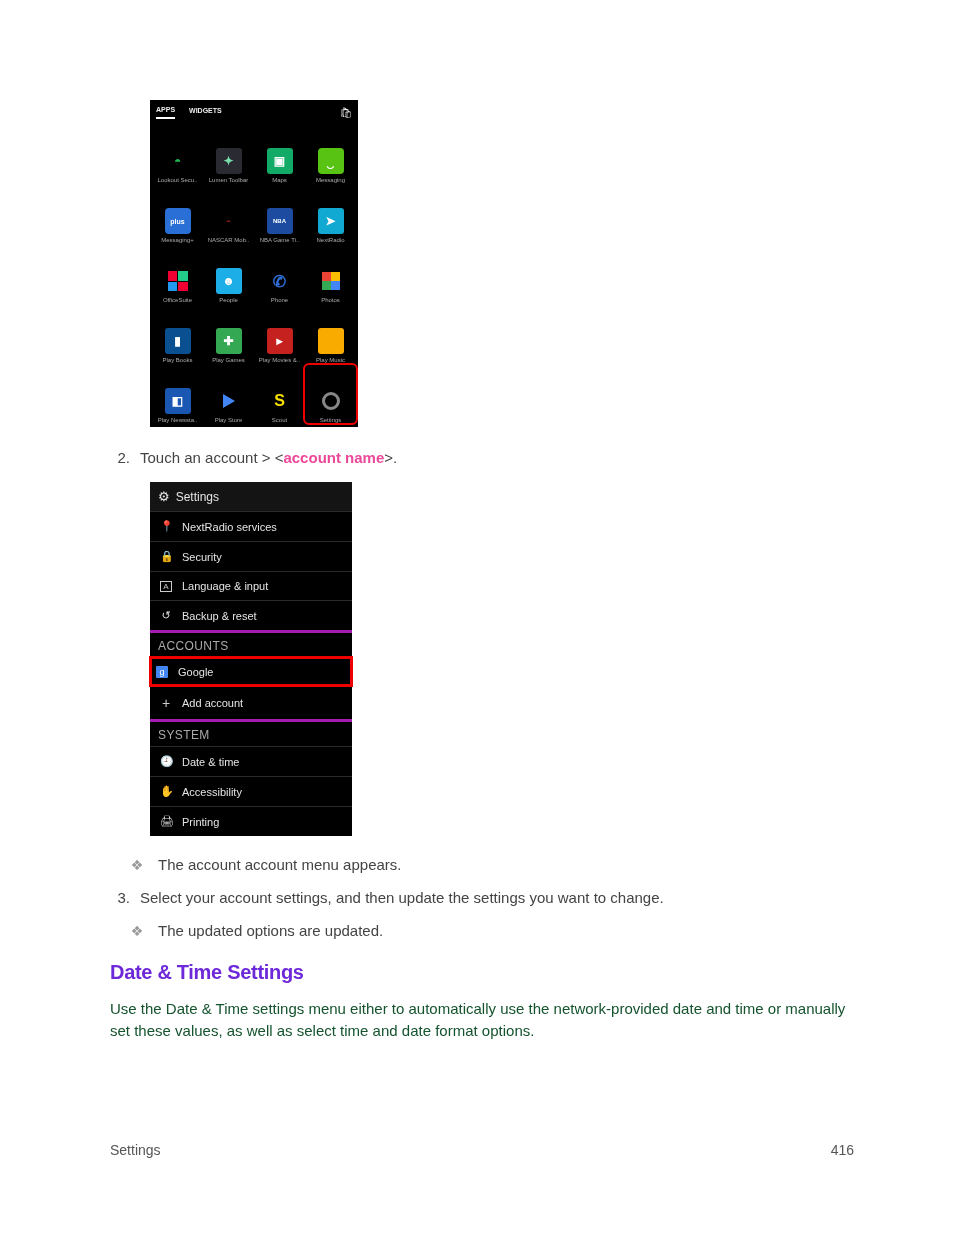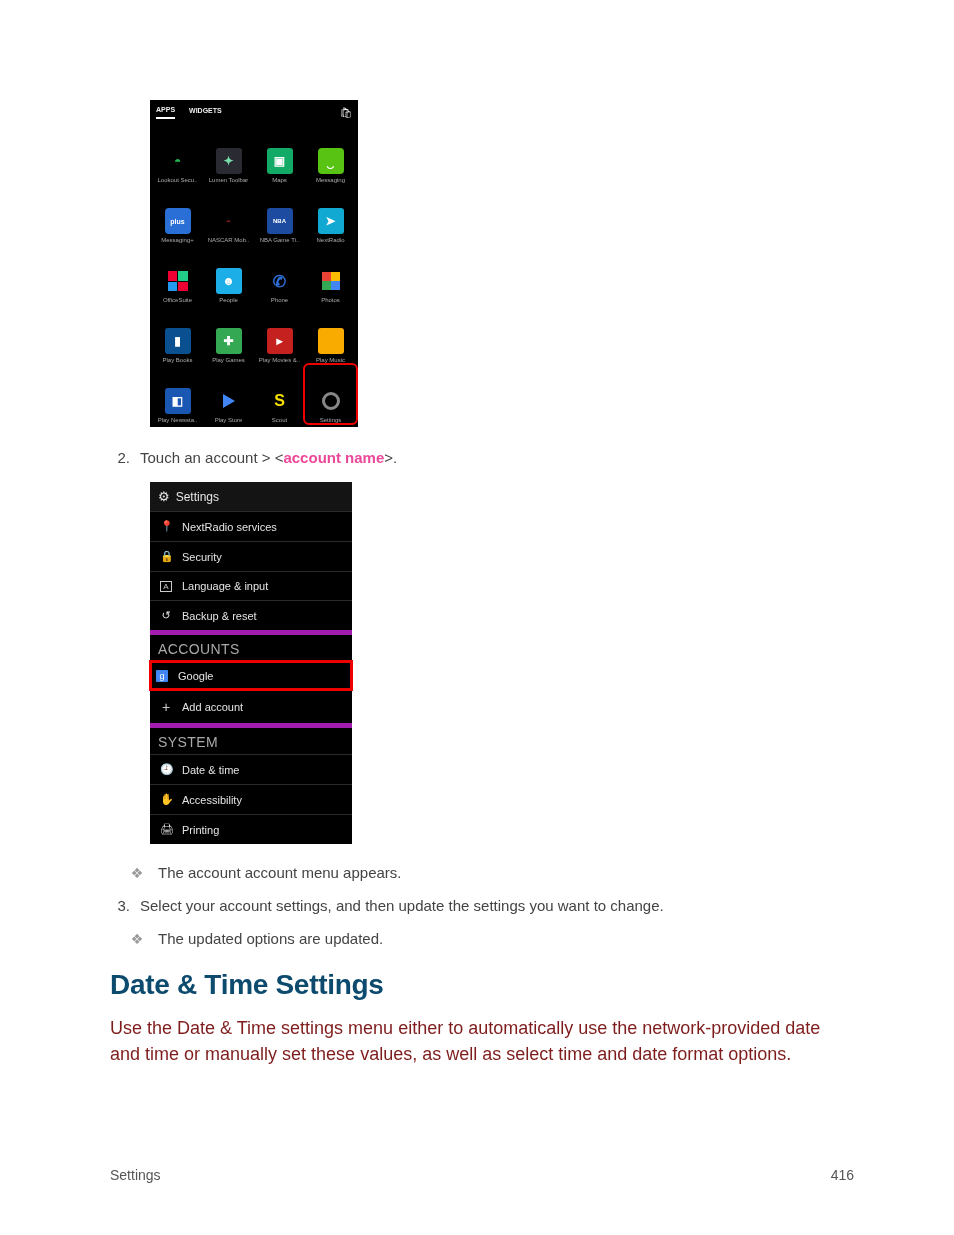--- a/index.html
+++ b/index.html
@@ -124,24 +124,24 @@
   }
   .set-item {
     display: flex;
     align-items: center;
     gap: 10px;
     padding: 8px 10px;
     border-top: 1px solid #2a2a2a;
   }
   .set-item .sicon { width:12px; text-align:center; font-size:11px; }
   .set-section {
-    font-size: 14px;
+    font-size: 12px;
     color: #aaa;
     padding: 6px 8px 4px 8px;
-    border-top: 5px solid #a21caf;
+    border-top: 3px solid #a21caf;
     letter-spacing: 0.4px;
   }
   .set-item.hl {
     outline: 3px solid #e00;
     outline-offset: -2px;
     padding-left: 6px;
   }
   .gpill { background:#4285f4;color:#fff;font-size:9px;padding:1px 2px;border-radius:1px;display:inline-block;width:12px;text-align:center;}
   .step {
     display: flex;
@@ -160,31 +160,31 @@
     margin-left: 18px;
     margin-bottom: 16px;
     font-size: 15px;
     color: #444;
   }
   .clover {
     color: #999; font-size: 14px; line-height: 1;
     width: 18px; text-align: center; padding-top: 2px;
   }
   h2.section {
-    font-size: 28px;
+    font-size: 20px;
     font-weight: 900;
-    color: #0c4a6e;
+    color: #6d28d9;
     letter-spacing: -0.3px;
     margin-top: 22px;
     margin-bottom: 14px;
     font-family: Arial Black, Arial, sans-serif;
   }
   .para {
-    font-size: 18px;
-    color: #7f1d1d;
+    font-size: 15px;
+    color: #14532d;
     line-height: 1.45;
     margin-bottom: 10px;
   }
   .footer {
     display: flex;
     justify-content: space-between;
     font-size: 14px;
     color: #555;
     margin-top: 100px;
   }

